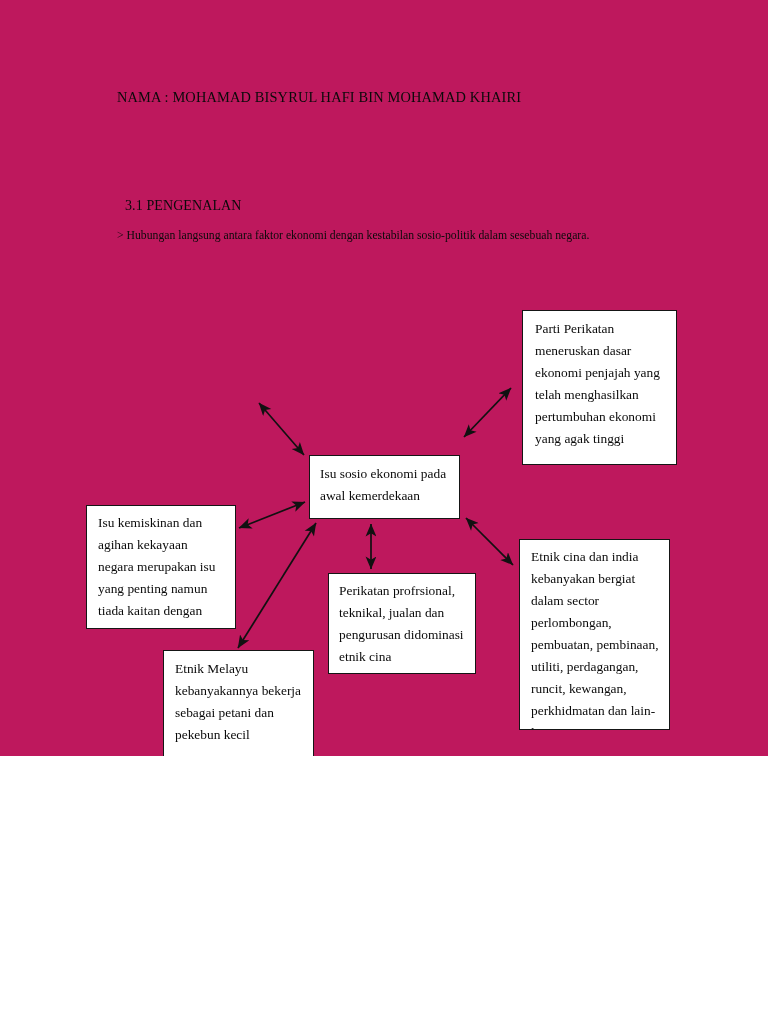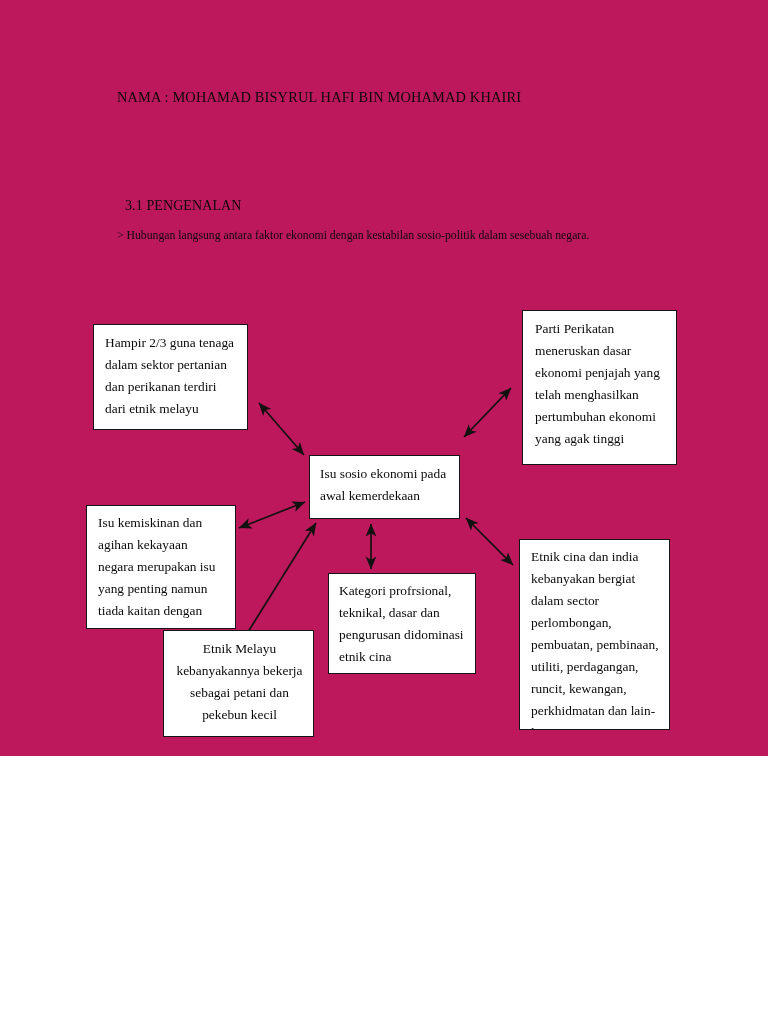--- a/index.html
+++ b/index.html
@@ -100,23 +100,22 @@
   }
   #node-kemiskinan {
     left: 86px;  top: 505px;  width: 150px; height: 124px;
     padding: 6px 9px 8px 11px;
   }
   #node-kategori {
     left: 328px; top: 573px;  width: 148px; height: 101px;
     padding: 6px 9px 0 10px;
   }
   #node-etnik-melayu {
-    left: 163px; top: 630px;  width: 151px; height: 107px;
+    left: 163px; top: 650px;  width: 151px; height: 107px;
     padding: 7px 9px 0 11px;
-    text-align: center;
   }
   #node-etnik-cina {
     left: 519px; top: 539px;  width: 151px; height: 191px;
     padding: 6px 9px 0 11px;
   }
 </style>
 </head>
 <body>
 
 <div id="page">
@@ -143,38 +142,35 @@
       <g stroke="#111111" stroke-width="1.7" fill="none" marker-start="url(#head-start)" marker-end="url(#head-end)">
         <line x1="304" y1="455" x2="259" y2="403"></line>
         <line x1="464" y1="437" x2="511" y2="388"></line>
         <line x1="305" y1="502" x2="239" y2="528"></line>
         <line x1="316" y1="523" x2="238" y2="648"></line>
         <line x1="371" y1="524" x2="371" y2="569"></line>
         <line x1="466" y1="518" x2="513" y2="565"></line>
       </g>
     </svg>
 
-    <div class="node" id="node-guna-tenaga">
-      <span class="node-text">Hampir 2/3 guna tenaga dalam sektor pertanian dan perikanan terdiri dari etnik melayu</span>
-    </div>
 
     <div class="node" id="node-parti-perikatan">
       <span class="node-text">Parti Perikatan meneruskan dasar ekonomi penjajah yang telah menghasilkan pertumbuhan ekonomi yang agak tinggi</span>
     </div>
 
     <div class="node" id="node-pusat">
       <span class="node-text">Isu sosio ekonomi pada awal kemerdekaan</span>
     </div>
 
     <div class="node" id="node-kemiskinan">
       <span class="node-text">Isu kemiskinan dan agihan kekayaan negara merupakan isu yang penting namun tiada kaitan dengan etnik seseorang</span>
     </div>
 
     <div class="node" id="node-kategori">
-      <span class="node-text">Kategori profrsional, teknikal, dasar dan pengurusan didominasi etnik cina</span>
+      <span class="node-text">Perikatan profrsional, teknikal, jualan dan pengurusan didominasi etnik cina</span>
     </div>
 
     <div class="node" id="node-etnik-melayu">
       <span class="node-text">Etnik Melayu kebanyakannya bekerja sebagai petani dan pekebun kecil</span>
     </div>
 
     <div class="node" id="node-etnik-cina">
       <span class="node-text">Etnik cina dan india kebanyakan bergiat dalam sector perlombongan, pembuatan, pembinaan, utiliti, perdagangan, runcit, kewangan, perkhidmatan dan lain-lain</span>
     </div>
 

